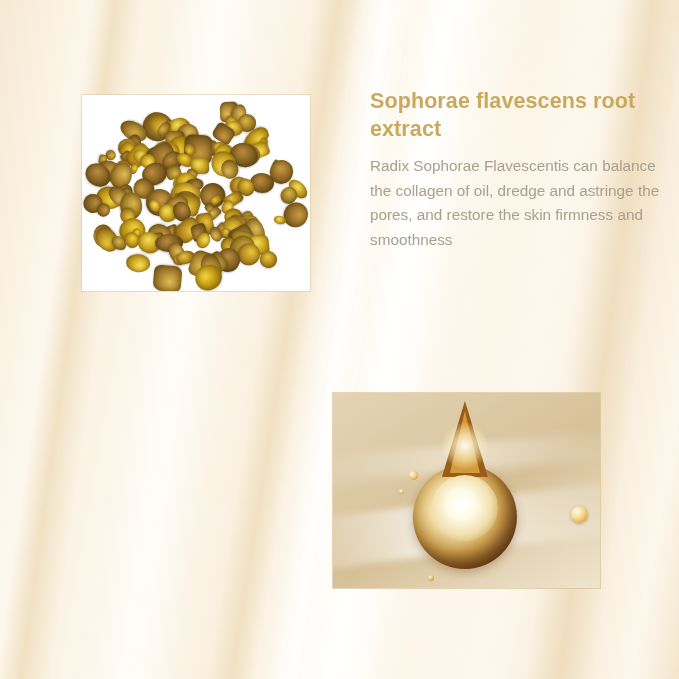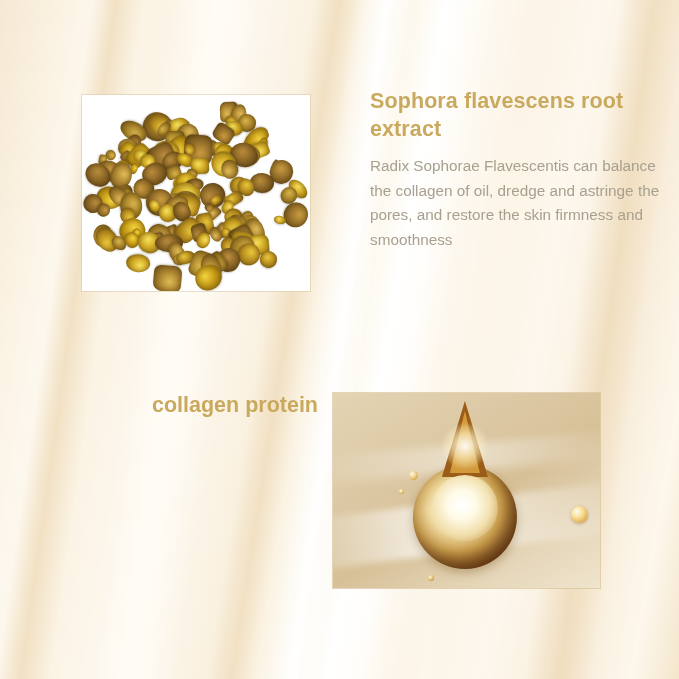--- a/index.html
+++ b/index.html
@@ -289,26 +289,25 @@
         <i style="left:125.9px;top:160.2px;width:19.8px;height:13.9px;border-radius:24% 32% 26% 30%;transform:rotate(236deg);background:radial-gradient(circle at 42% 38%, #d9b44a 0%, #a8842a 46%, #6f5415 100%);box-shadow:inset 0 0 4.4px rgba(60,40,5,.55), 0 1px 2px rgba(70,50,10,.28);"></i>
         <i style="left:108.4px;top:157.2px;width:26.2px;height:25.2px;border-radius:24% 32% 26% 30%;transform:rotate(290deg);background:radial-gradient(circle at 42% 38%, #d9b44a 0%, #a8842a 46%, #6f5415 100%);box-shadow:inset 0 0 5.8px rgba(60,40,5,.55), 0 1px 2px rgba(70,50,10,.28);"></i>
         <i style="left:43.6px;top:159.1px;width:24.2px;height:18.2px;border-radius:50%;transform:rotate(185deg);background:radial-gradient(circle at 42% 38%, #f6e05a 0%, #cfa723 46%, #937414 100%);box-shadow:inset 0 0 5.3px rgba(60,40,5,.55), 0 1px 2px rgba(70,50,10,.28);"></i>
         <i style="left:115.0px;top:162.5px;width:28.2px;height:19.8px;border-radius:50%;transform:rotate(254deg);background:radial-gradient(circle at 42% 38%, #e0bb55 0%, #ab8430 46%, #70521a 100%);box-shadow:inset 0 0 6.2px rgba(60,40,5,.55), 0 1px 2px rgba(70,50,10,.28);"></i>
         <i style="left:113.1px;top:170.2px;width:27.2px;height:24.8px;border-radius:50%;transform:rotate(325deg);background:radial-gradient(circle at 42% 38%, #f2d43c 0%, #c59a17 46%, #8a6a10 100%);box-shadow:inset 0 0 6.0px rgba(60,40,5,.55), 0 1px 2px rgba(70,50,10,.28);"></i>
         <i style="left:72.0px;top:171.0px;width:27.5px;height:25.5px;border-radius:24% 32% 26% 30%;transform:rotate(185deg);background:radial-gradient(circle at 42% 38%, #e0bb55 0%, #ab8430 46%, #70521a 100%);box-shadow:inset 0 0 6.0px rgba(60,40,5,.55), 0 1px 2px rgba(70,50,10,.28);"></i>
       </div>
   </div>
 
   <div class="sec1-txt">
-    <h2 class="heading">Sophora flavescens root extract</h2>
+    <h2 class="heading">Sophorae flavescens root extract</h2>
     <p class="body">Radix Sophorae Flavescentis can balance the collagen of oil, dredge and astringe the pores, and restore the skin firmness and smoothness</p>
   </div>
 
   <div class="sec2-txt">
-    <h2 class="heading2">collagen protein</h2>
   </div>
 
   <div class="sec2-img">
     <div class="oil-bg-swoosh2"></div>
     <div class="oil-bg-swoosh"></div>
     <div class="droplet">
       <div class="drop-shape"></div>
       <div class="drop-tip"></div>
       <div class="drop-tip-inner"></div>
       <div class="drop-core"></div>

